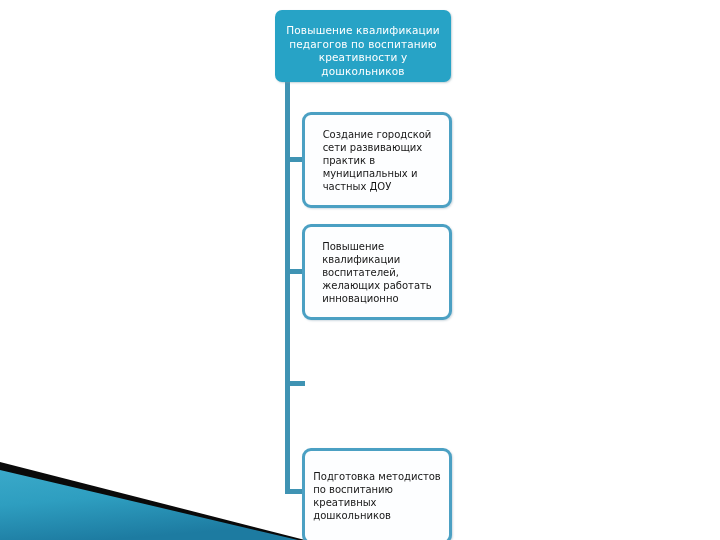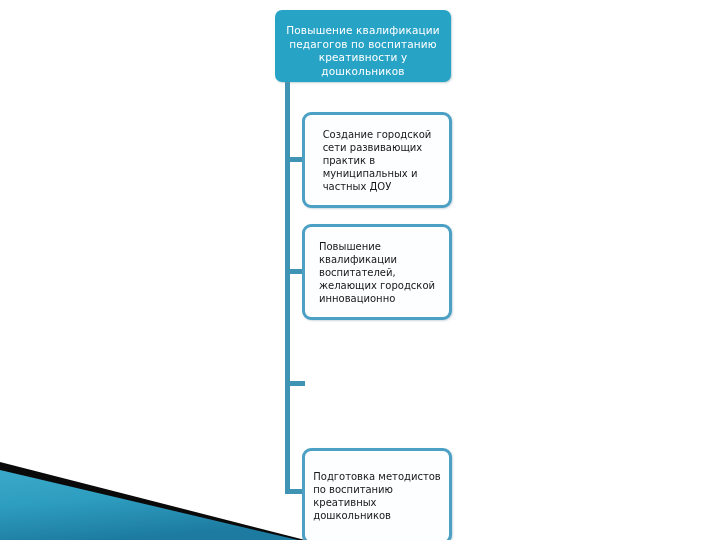--- a/index.html
+++ b/index.html
@@ -141,21 +141,21 @@
 сети развивающих
 практик в
 муниципальных и
 частных ДОУ</div>
   </div>
 
   <div class="child-box" id="child-1">
     <div class="txt">Повышение
 квалификации
 воспитателей,
-желающих городской
+желающих работать
 инновационно</div>
   </div>
 
 
   <div class="child-box" id="child-3">
     <div class="txt">Подготовка методистов
 по воспитанию
 креативных
 дошкольников</div>
   </div>

